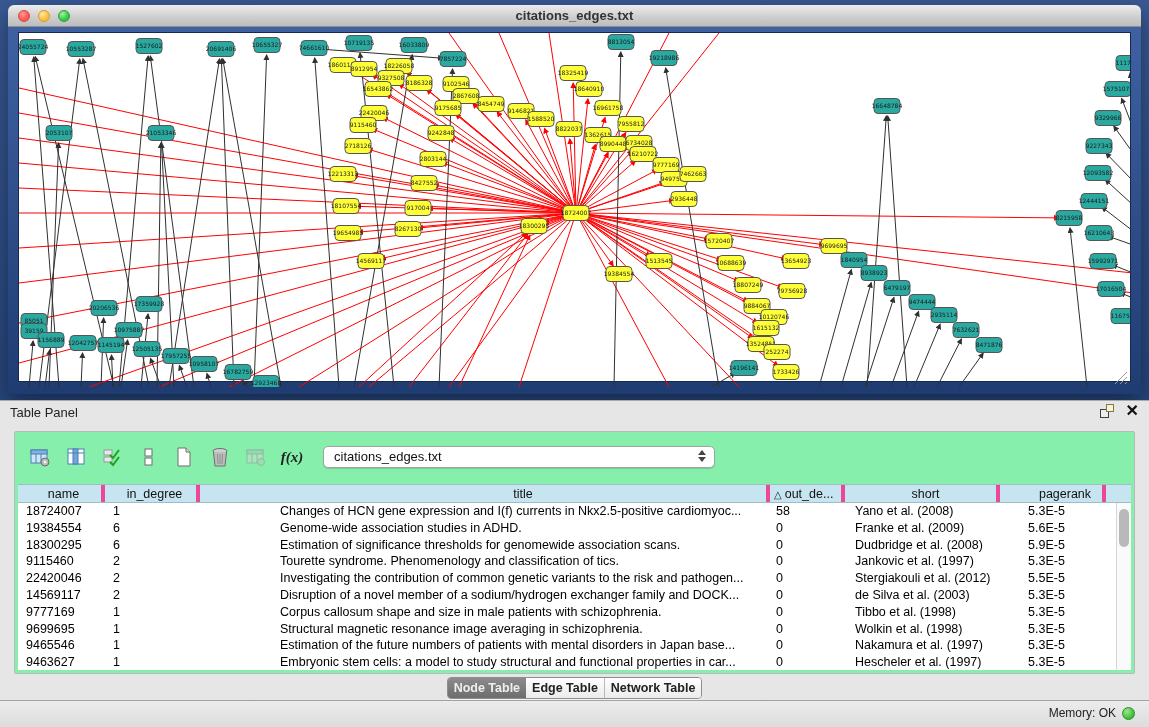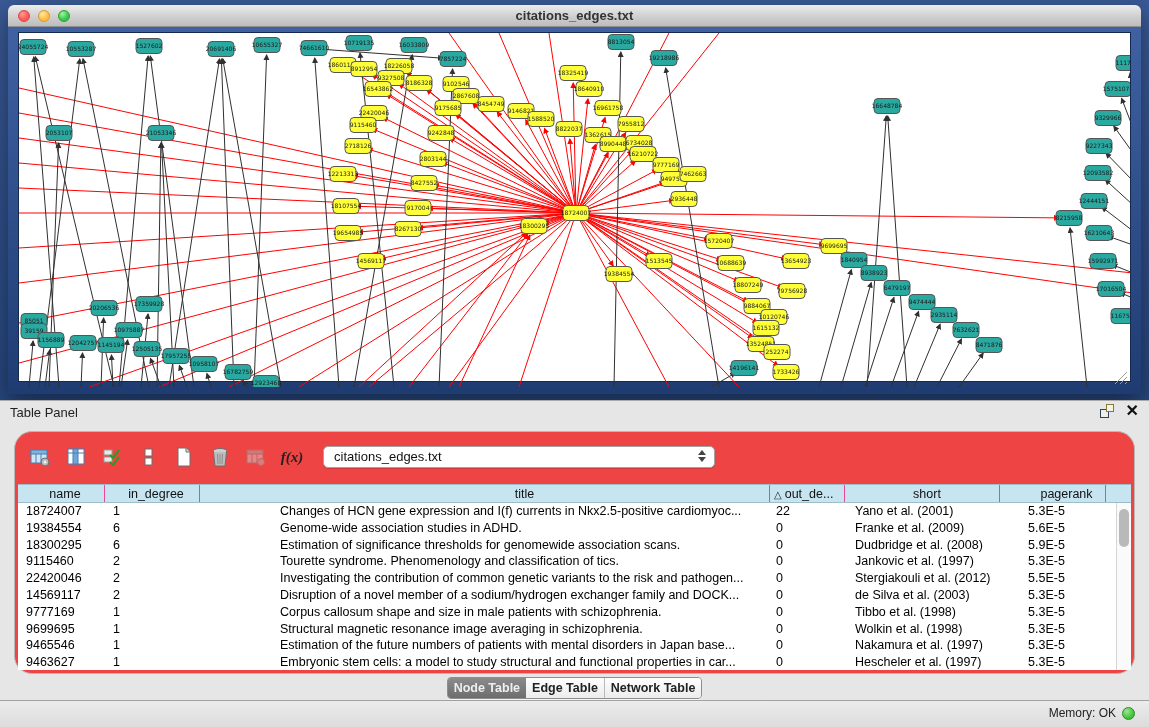--- a/index.html
+++ b/index.html
@@ -30,35 +30,35 @@
                  background:#e6e6e6; border-top:1px solid #a9a9a9; }
   .panel-header { position:relative; height:24px; }
   .panel-title { position:absolute; left:10px; top:4px; font-size:13px; color:#222; }
   .panel-icons { position:absolute; right:10px; top:3px; display:flex; gap:12px; align-items:center; }
   .float-ic { position:relative; width:14px; height:14px; }
   .float-ic .sq1 { position:absolute; left:0; bottom:0; width:9px; height:9px; border:1px solid #33415e; background:#efefe9; }
   .float-ic .sq2 { position:absolute; right:0; top:0; width:8px; height:8px; border:1px solid #8a7a3a; background:#f4f2e4; }
   .close-ic { font-size:16px; font-weight:700; color:#111; line-height:14px; }
 
   .panel-inner { position:absolute; left:14px; top:30px; width:1121px; height:243px;
-                 background:#ef4444; border:1px solid #b9b9b9; border-radius:18px; }
+                 background:#86efac; border:1px solid #b9b9b9; border-radius:2px; }
   .toolbar { position:absolute; left:12px; top:8px; height:34px; display:flex; align-items:center; gap:10px; }
   .tbtn { width:26px; height:26px; display:flex; align-items:center; justify-content:center; }
   .fx { font-family:"Liberation Serif",serif; font-style:italic; font-weight:700; font-size:15px; color:#222; }
   .select { position:relative; margin-left:8px; width:392px; height:22px; background:#fff;
             border:1px solid #a3a3a3; border-radius:5px; box-shadow:0 1px 1px rgba(0,0,0,.15);
             font-size:13px; color:#111; line-height:20px; padding-left:10px; }
   .stepper { position:absolute; right:8px; top:3px; display:flex; flex-direction:column; gap:2px; }
   .stepper i { width:0; height:0; border-left:4px solid transparent; border-right:4px solid transparent; }
   .stepper .up { border-bottom:5px solid #444; }
   .stepper .dn { border-top:5px solid #444; }
 
   .tablewrap { position:absolute; left:3px; top:52px; right:3px; bottom:3px; background:#fff; }
   .thead { display:flex; height:19px; background:#c6e5f1; border-top:1px solid #9fbcc9; border-bottom:1px solid #9fbcc9; }
-  .th { font-size:12.5px; color:#111; text-align:center; line-height:18px; border-right:1px solid #ec4899; overflow:hidden; white-space:nowrap; }
+  .th { font-size:12.5px; color:#111; text-align:center; line-height:18px; border-right:4px solid #ec4899; overflow:hidden; white-space:nowrap; }
   .th.left { text-align:left; padding-left:4px; }
   .sortmark { font-size:10px; margin-right:3px; color:#222; }
   .tbody { position:absolute; left:0; top:19px; right:15px; bottom:0; overflow:hidden; }
   .tr { display:flex; height:16.8px; background:#fff; }
   .td { font-size:12.5px; color:#000; line-height:16.5px; white-space:nowrap; overflow:hidden; }
   .c0{width:87px;padding-left:8px;} .c1{width:95px;padding-left:8px;} .c2{width:72px;padding-left:20px;margin-top:36px;}
   .c3{width:498px;padding-left:8px;} .c4{width:75px;padding-left:6px;} .c5{width:155px;padding-left:10px;}
   .c6{width:106px;padding-left:28px;}
   .vscroll { position:absolute; right:0; top:19px; bottom:0; width:15px; background:#fafafa; border-left:1px solid #d5d5d5; }
   .thumb { position:absolute; left:2px; top:6px; width:10px; height:38px; border-radius:6px; background:#b9b9b9; }
@@ -737,22 +737,22 @@
           <div class="th c4 left"><span class="sortmark">△</span><span>out_de...</span></div>
           <div class="th c5"><span>short</span></div>
           <div class="th c6"><span>pagerank</span></div>
         </div>
       <div class="tbody" id="tbody">
           <div class="tr">
             <div class="td c0">18724007</div>
             <div class="td c1">1</div>
             <div class="td c2">2008</div>
             <div class="td c3">Changes of HCN gene expression and I(f) currents in Nkx2.5-positive cardiomyoc...</div>
-            <div class="td c4">22</div>
-            <div class="td c5">Yano et al. (2001)</div>
+            <div class="td c4">58</div>
+            <div class="td c5">Yano et al. (2008)</div>
             <div class="td c6">5.3E-5</div>
           </div>
           <div class="tr">
             <div class="td c0">19384554</div>
             <div class="td c1">6</div>
             <div class="td c2">2009</div>
             <div class="td c3">Genome-wide association studies in ADHD.</div>
             <div class="td c4">0</div>
             <div class="td c5">Franke et al. (2009)</div>
             <div class="td c6">5.6E-5</div>

